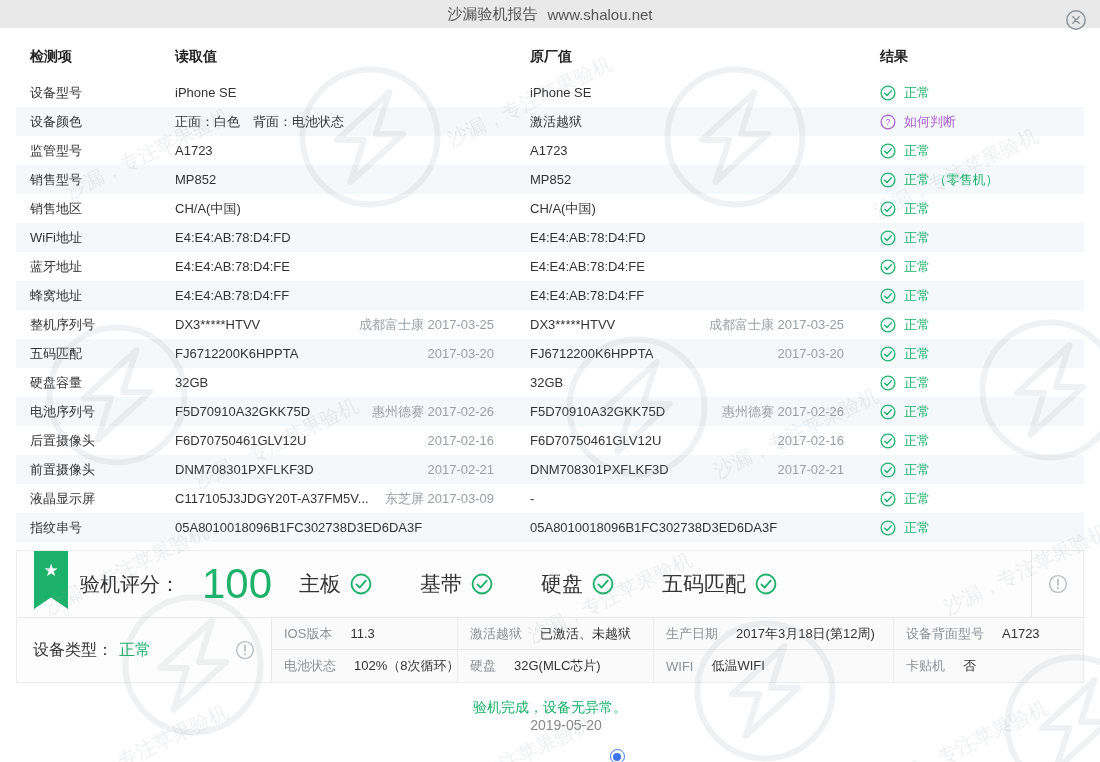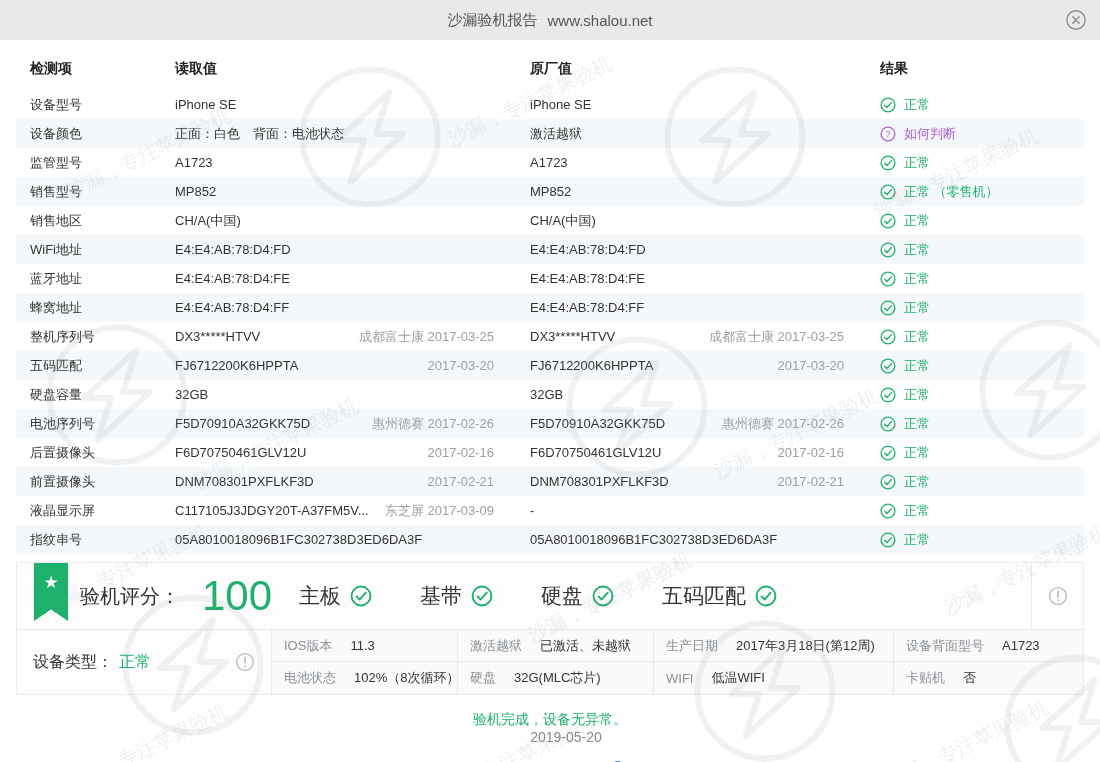--- a/index.html
+++ b/index.html
@@ -3,21 +3,21 @@
 <meta charset="utf-8">
 <style>
   *{margin:0;padding:0;box-sizing:border-box;}
   html,body{width:1100px;height:762px;}
   body{
     font-family:"Liberation Sans","DejaVu Sans",sans-serif;
     background:#fff;color:#333;position:relative;overflow:hidden;
     --green:#1cb26b; --purple:#ab5fd0; --blue:#3b76f0;
   }
   
-  .header{height:40px;background:#e9e9e9;display:flex;align-items:center;justify-content:center;position:relative;z-index:1;}
+  .header{height:28px;background:#e9e9e9;display:flex;align-items:center;justify-content:center;position:relative;z-index:1;}
   .header-title{font-size:15px;color:#555;}
   .header-url{font-size:15px;color:#555;margin-left:10px;}
   .close-btn{position:absolute;right:13px;top:9px;width:22px;height:22px;cursor:pointer;display:flex;align-items:center;justify-content:center;background:none;border:none;}
   
   .table-wrap{margin:6px 16px 0;position:relative;z-index:1;}
   .thead{display:grid;grid-template-columns:145px 355px 350px 1fr;padding:14px 0 12px;font-size:14px;font-weight:bold;color:#222;}
   .thead>div{padding:0 14px;}
   .trow{display:grid;grid-template-columns:145px 355px 350px 1fr;height:29px;align-items:center;font-size:13px;color:#333;}
   .trow:nth-child(even){background:#f5f8fa;}
   .cell{padding:0 14px;white-space:nowrap;}

